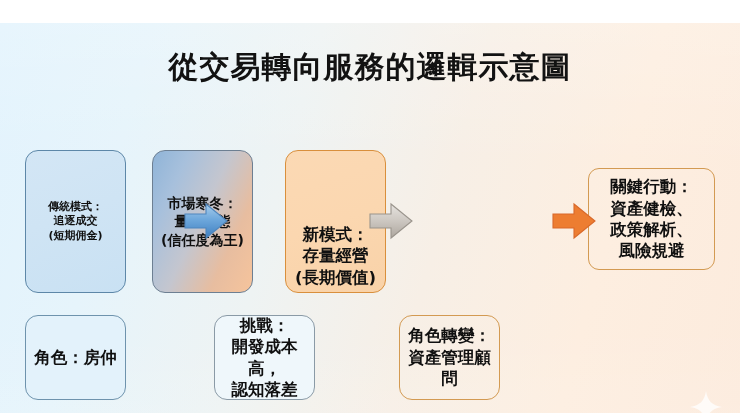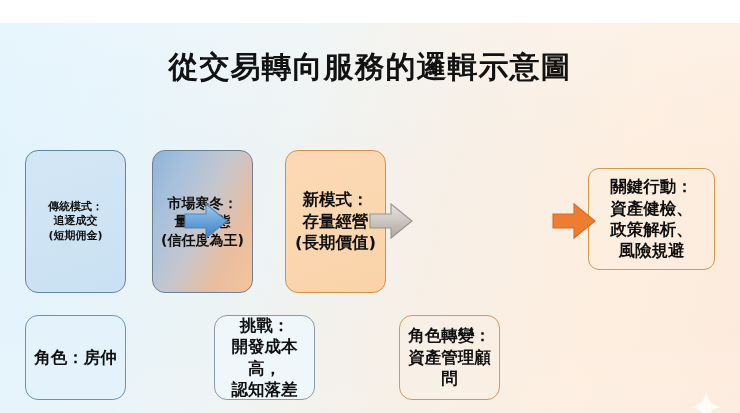--- a/index.html
+++ b/index.html
@@ -84,20 +84,21 @@
     background: linear-gradient(115deg,
         #8fb4d8 0%, #a7c0dc 22%, #c4c6cf 48%, #e7bda0 74%, #f6c49c 100%);
     border: 1.6px solid #6d7f92;
     font-size: 14px;
   }
   #box-newmodel {
     left: 285px; top: 127px; width: 101px; height: 143px;
     background: linear-gradient(160deg, #fbd9b4 0%, #fbd7b0 50%, #f9d2a8 100%);
     border: 1.6px solid #d98f3c;
     font-size: 16.5px;
+    align-items: flex-end;
   }
   #box-keyaction {
     left: 588px; top: 145px; width: 127px; height: 102px;
     background: transparent;
     border: 1.8px solid #d39a52;
     border-radius: 11px;
     font-size: 16.5px;
   }
 
   

